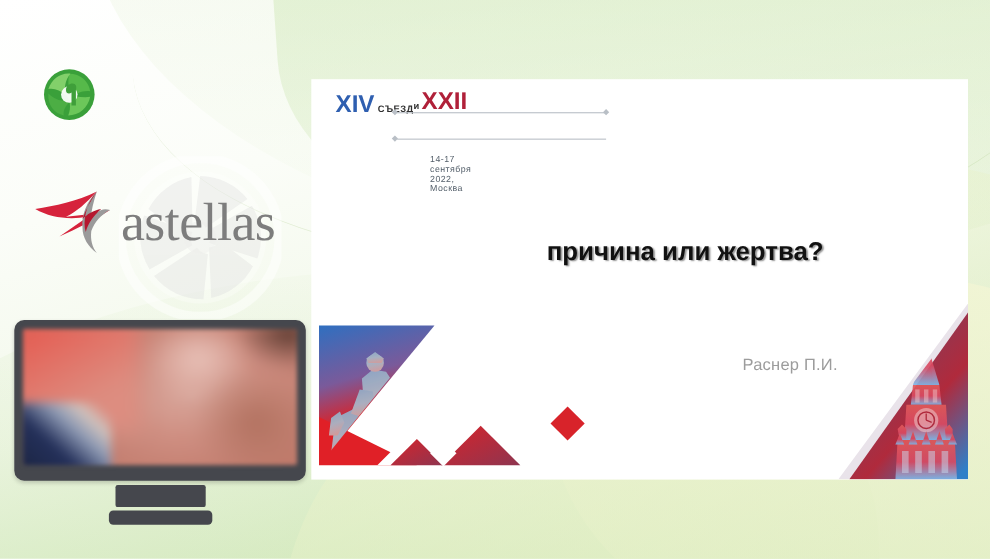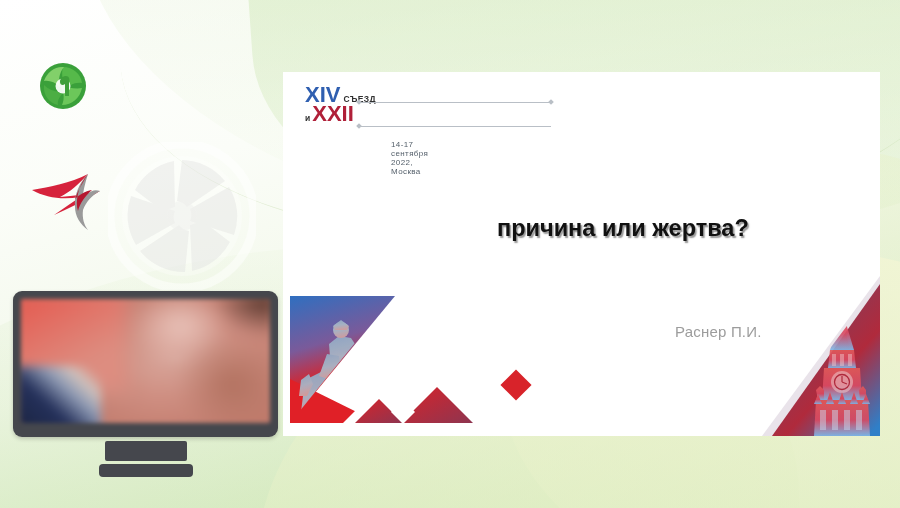--- a/index.html
+++ b/index.html
@@ -120,21 +120,21 @@
 
   
   .panel{
     position:absolute;left:283px;top:72px;width:597px;height:364px;
     background:#ffffff;
   }
 
   
   .clogo{position:absolute;left:22px;top:12px;}
   .clogo-row{display:flex;align-items:flex-start;}
-  .clogo-num{display:flex;flex-direction:column;line-height:1;}
+  .clogo-num{display:flex;flex-direction:row;line-height:1;}
   .clogo-l1{display:flex;align-items:baseline;}
   .clogo-l2{display:flex;align-items:baseline;margin-top:-3px;}
   .rnum-blue{font-size:22px;font-weight:bold;color:#2f5fb0;letter-spacing:0px;line-height:1;}
   .rnum-red{font-size:22px;font-weight:bold;color:#b02039;letter-spacing:0px;line-height:1;}
   .sub-sezd{font-size:8.5px;font-weight:bold;color:#303030;letter-spacing:.4px;margin-left:3px;}
   .sub-i{font-size:8.5px;font-weight:bold;color:#303030;margin-right:2px;}
   .clogo-txt{margin-left:8px;padding-left:9px;line-height:1.18;padding-top:6px;}
   .clogo-txt div{font-size:9.6px;font-weight:bold;color:#1c2a3a;letter-spacing:.25px;}
   .clogo-rule{
     position:absolute;left:56px;top:18px;width:190px;height:0;
@@ -219,20 +219,21 @@
   </div>
 
   <div class="astellas">
     <span class="swoosh">
       <svg viewBox="0 0 86 62" width="86" height="62">
         <path d="M2 20 C20 17 40 13 58 4 C48 15 40 22 30 27 C44 26 58 24 70 21 C56 30 40 38 24 45 C34 38 43 32 50 27 C33 30 16 28 2 20 Z" fill="#d6233c"></path>
         <path d="M58 4 C55 13 53 22 52 31 C56 24 62 18 70 21 C62 25 56 32 53 40 C52 48 54 55 58 60 C50 54 45 46 45 37 C44 25 49 13 58 4 Z" fill="#9a9a9a"></path>
         <path d="M58 4 C53 12 48 20 45 29 C49 25 55 21 62 20 C55 26 50 33 48 41 C45 32 48 15 58 4 Z" fill="#b5182f"></path>
       </svg>
     </span>
+    <span class="name">astellas</span>
   </div>
 
   <div class="tv">
     <div class="frame">
       <div class="screen">
         <div class="blob-a"></div>
         <div class="blob-b"></div>
         <div class="blob-c"></div>
         <div class="dark-corner"></div>
         <div class="instrument"></div>

